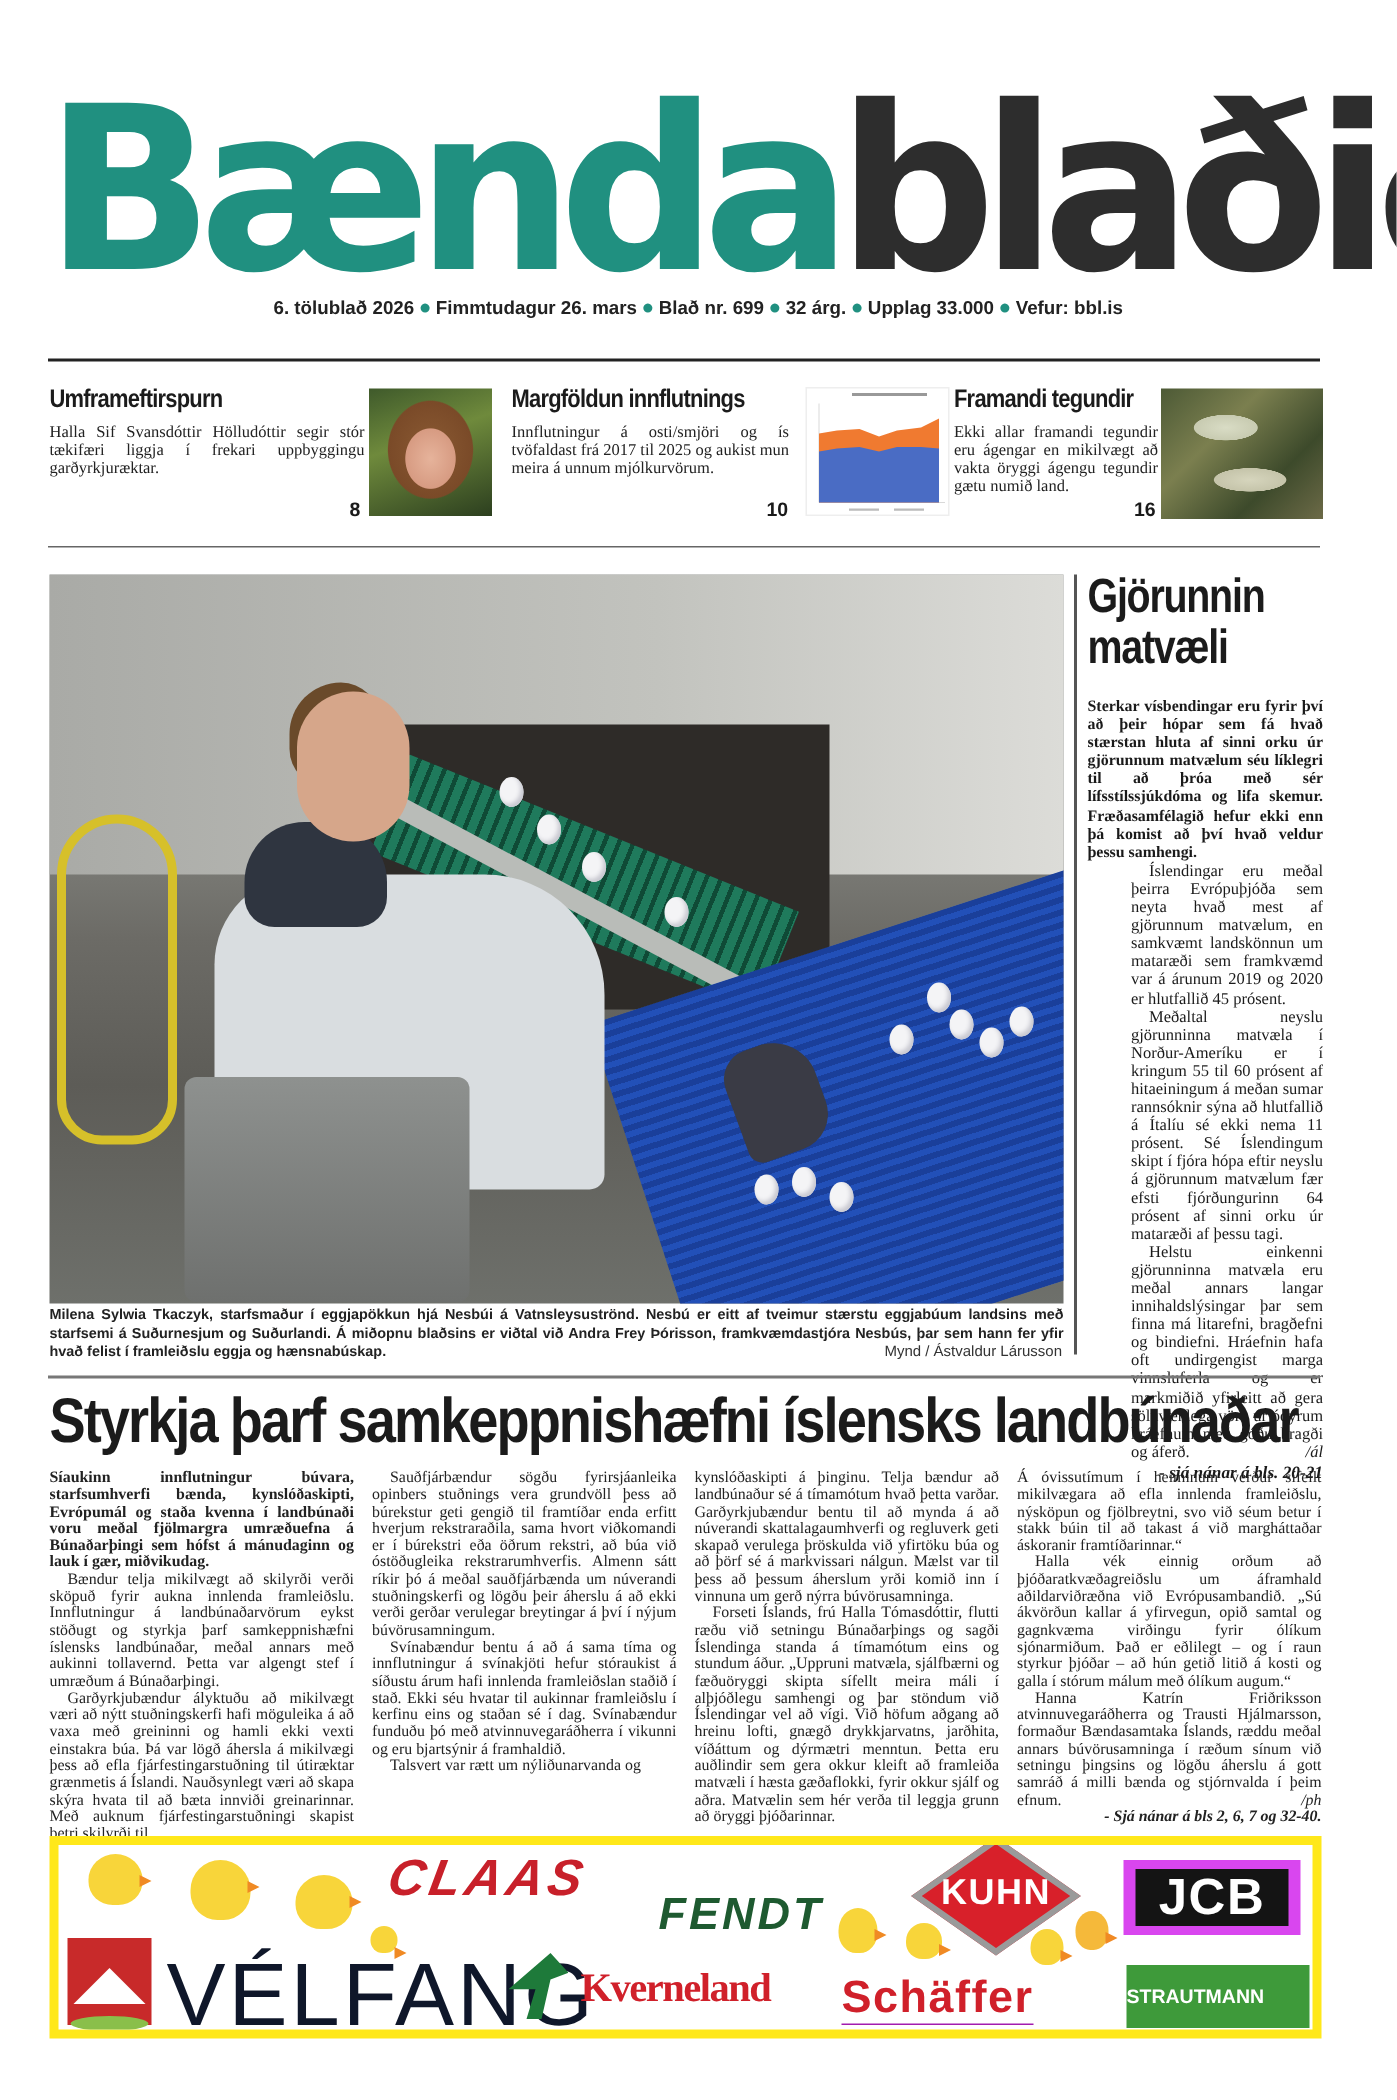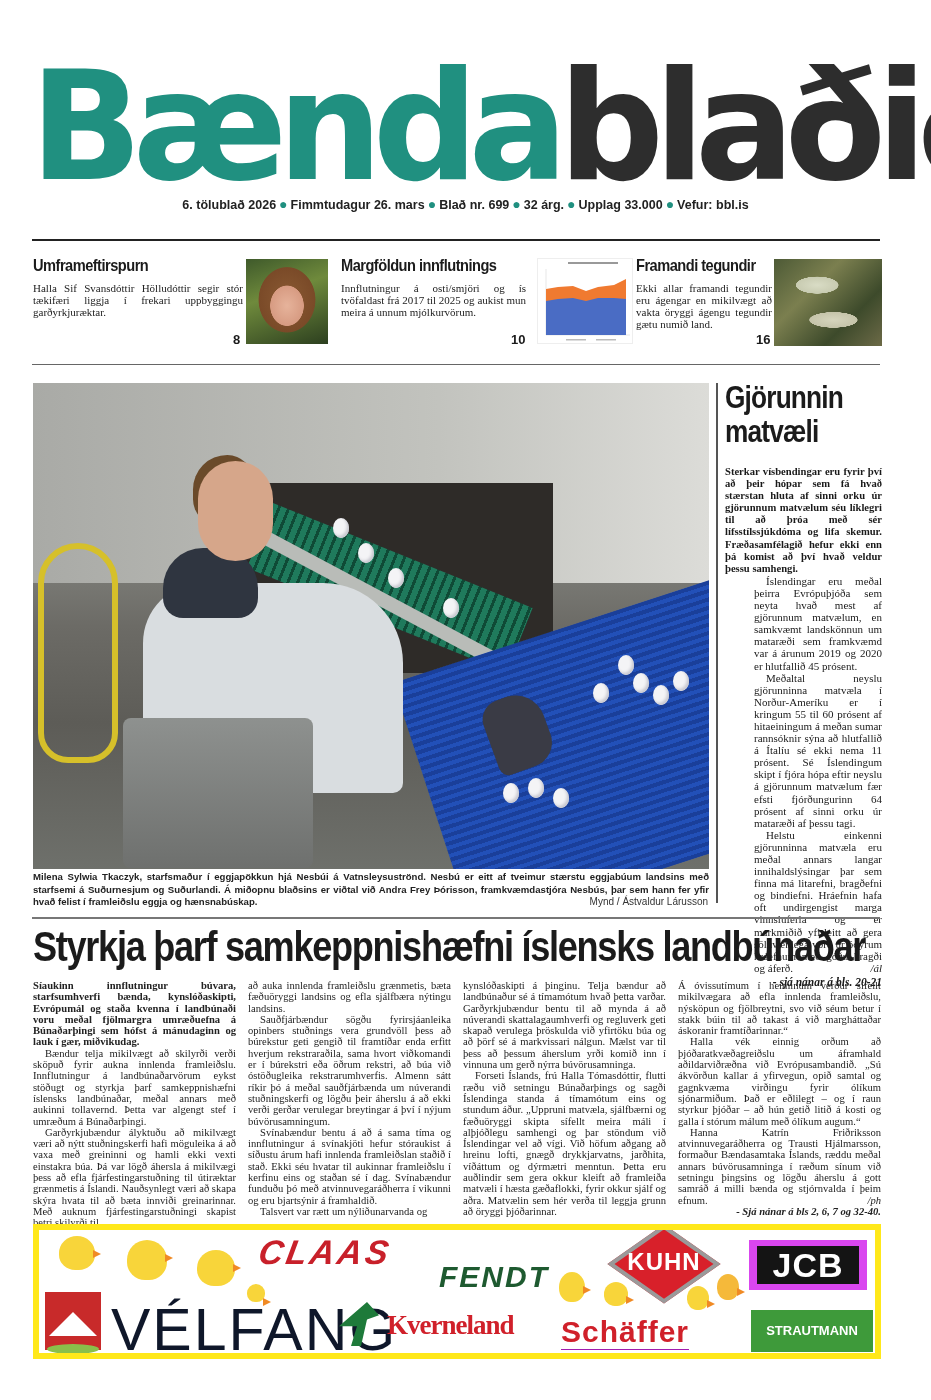--- a/index.html
+++ b/index.html
@@ -104,21 +104,21 @@
   .kuhn-text { position: absolute; left: 0; top: 14px; width: 120px; text-align: center; color: #fff; font-size: 24px; font-weight: bold; letter-spacing: 1px; }
   .jcb { left: 710px; top: 10px; width: 118px; height: 50px; background: #d946ef; }
   .jcb span { position: absolute; left: 8px; top: 6px; width: 102px; height: 38px; background: #141414; color: #fff; font-size: 34px; line-height: 38px; text-align: center; letter-spacing: 1px; }
   .velfang-logo { position: absolute; left: 6px; top: 62px; width: 56px; height: 58px; background: #c82a2a; }
   .velfang-logo::after { content: ""; position: absolute; left: 4px; top: 20px; border-left: 24px solid transparent; border-right: 24px solid transparent; border-bottom: 24px solid #fff; }
   .velfang-logo::before { content: ""; position: absolute; left: 2px; bottom: -4px; width: 52px; height: 10px; border-radius: 50%; background: #8abf4a; }
   .velfang { left: 72px; top: 66px; font-size: 59px; font-weight: normal; color: #0f172a; letter-spacing: 2px; }
   .kv-arrow { position: absolute; left: 300px; top: 72px; width: 40px; height: 44px; background: #1e7a3a; clip-path: polygon(30% 100%, 45% 55%, 0 55%, 70% 0, 100% 30%, 70% 40%, 55% 100%); }
   .kverneland { left: 348px; top: 80px; font-size: 27px; color: #d0202a; font-family: "Liberation Serif", serif; letter-spacing: -1px; }
   .schaffer { left: 522px; top: 85px; font-size: 30px; color: #d0202a; letter-spacing: 1px; border-bottom: 1px solid #a21caf; }
-  .strautmann { left: 712px; top: 80px; width: 122px; height: 42px; background: #3e9a3a; color: #fff; font-size: 13px; line-height: 42px; text-align: center; }
+  .strautmann { left: 712px; top: 80px; width: 122px; height: 42px; background: #3e9a3a; color: #fff; font-size: 13px; line-height: 42px; text-align: left; }
 </style>
 </head>
 <body>
 
 <div class="masthead">
   <div class="mast-title">
     <span class="mast-a">Bænda</span><span class="mast-b">blaðið</span>
   </div>
 </div>
 <div class="mast-info">
@@ -202,21 +202,20 @@
 <div class="rule-mid"></div>
 <h1 class="headline">Styrkja þarf samkeppnishæfni íslensks landbúnaðar</h1>
 
 <div class="cols">
   <div class="col">
     <p class="lead">Síaukinn innflutningur búvara, starfsumhverfi bænda, kynslóðaskipti, Evrópumál og staða kvenna í landbúnaði voru meðal fjölmargra umræðuefna á Búnaðarþingi sem hófst á mánudaginn og lauk í gær, miðvikudag.</p>
     <p>Bændur telja mikilvægt að skilyrði verði sköpuð fyrir aukna innlenda framleiðslu. Innflutningur á landbúnaðarvörum eykst stöðugt og styrkja þarf samkeppnishæfni íslensks landbúnaðar, meðal annars með aukinni tollavernd. Þetta var algengt stef í umræðum á Búnaðarþingi.</p>
     <p>Garðyrkjubændur ályktuðu að mikilvægt væri að nýtt stuðningskerfi hafi möguleika á að vaxa með greininni og hamli ekki vexti einstakra búa. Þá var lögð áhersla á mikilvægi þess að efla fjárfestingarstuðning til útiræktar grænmetis á Íslandi. Nauðsynlegt væri að skapa skýra hvata til að bæta innviði greinarinnar. Með auknum fjárfestingarstuðningi skapist betri skilyrði til</p>
   </div>
   <div class="col">
-    <p class="noindent">að auka innlenda framleiðslu grænmetis, bæta fæðuöryggi landsins og efla sjálfbæra nýtingu landsins.</p>
     <p>Sauðfjárbændur sögðu fyrirsjáanleika opinbers stuðnings vera grundvöll þess að búrekstur geti gengið til framtíðar enda erfitt hverjum rekstraraðila, sama hvort viðkomandi er í búrekstri eða öðrum rekstri, að búa við óstöðugleika rekstrarumhverfis. Almenn sátt ríkir þó á meðal sauðfjárbænda um núverandi stuðningskerfi og lögðu þeir áherslu á að ekki verði gerðar verulegar breytingar á því í nýjum búvörusamningum.</p>
     <p>Svínabændur bentu á að á sama tíma og innflutningur á svínakjöti hefur stóraukist á síðustu árum hafi innlenda framleiðslan staðið í stað. Ekki séu hvatar til aukinnar framleiðslu í kerfinu eins og staðan sé í dag. Svínabændur funduðu þó með atvinnuvegaráðherra í vikunni og eru bjartsýnir á framhaldið.</p>
     <p>Talsvert var rætt um nýliðunarvanda og</p>
   </div>
   <div class="col">
     <p class="noindent">kynslóðaskipti á þinginu. Telja bændur að landbúnaður sé á tímamótum hvað þetta varðar. Garðyrkjubændur bentu til að mynda á að núverandi skattalagaumhverfi og regluverk geti skapað verulega þröskulda við yfirtöku búa og að þörf sé á markvissari nálgun. Mælst var til þess að þessum áherslum yrði komið inn í vinnuna um gerð nýrra búvörusamninga.</p>
     <p>Forseti Íslands, frú Halla Tómasdóttir, flutti ræðu við setningu Búnaðarþings og sagði Íslendinga standa á tímamótum eins og stundum áður. „Uppruni matvæla, sjálfbærni og fæðuöryggi skipta sífellt meira máli í alþjóðlegu samhengi og þar stöndum við Íslendingar vel að vígi. Við höfum aðgang að hreinu lofti, gnægð drykkjarvatns, jarðhita, víðáttum og dýrmætri menntun. Þetta eru auðlindir sem gera okkur kleift að framleiða matvæli í hæsta gæðaflokki, fyrir okkur sjálf og aðra. Matvælin sem hér verða til leggja grunn að öryggi þjóðarinnar.</p>
   </div>
   <div class="col">
     <p class="noindent">Á óvissutímum í heiminum verður sífellt mikilvægara að efla innlenda framleiðslu, nýsköpun og fjölbreytni, svo við séum betur í stakk búin til að takast á við margháttaðar áskoranir framtíðarinnar.“</p>

